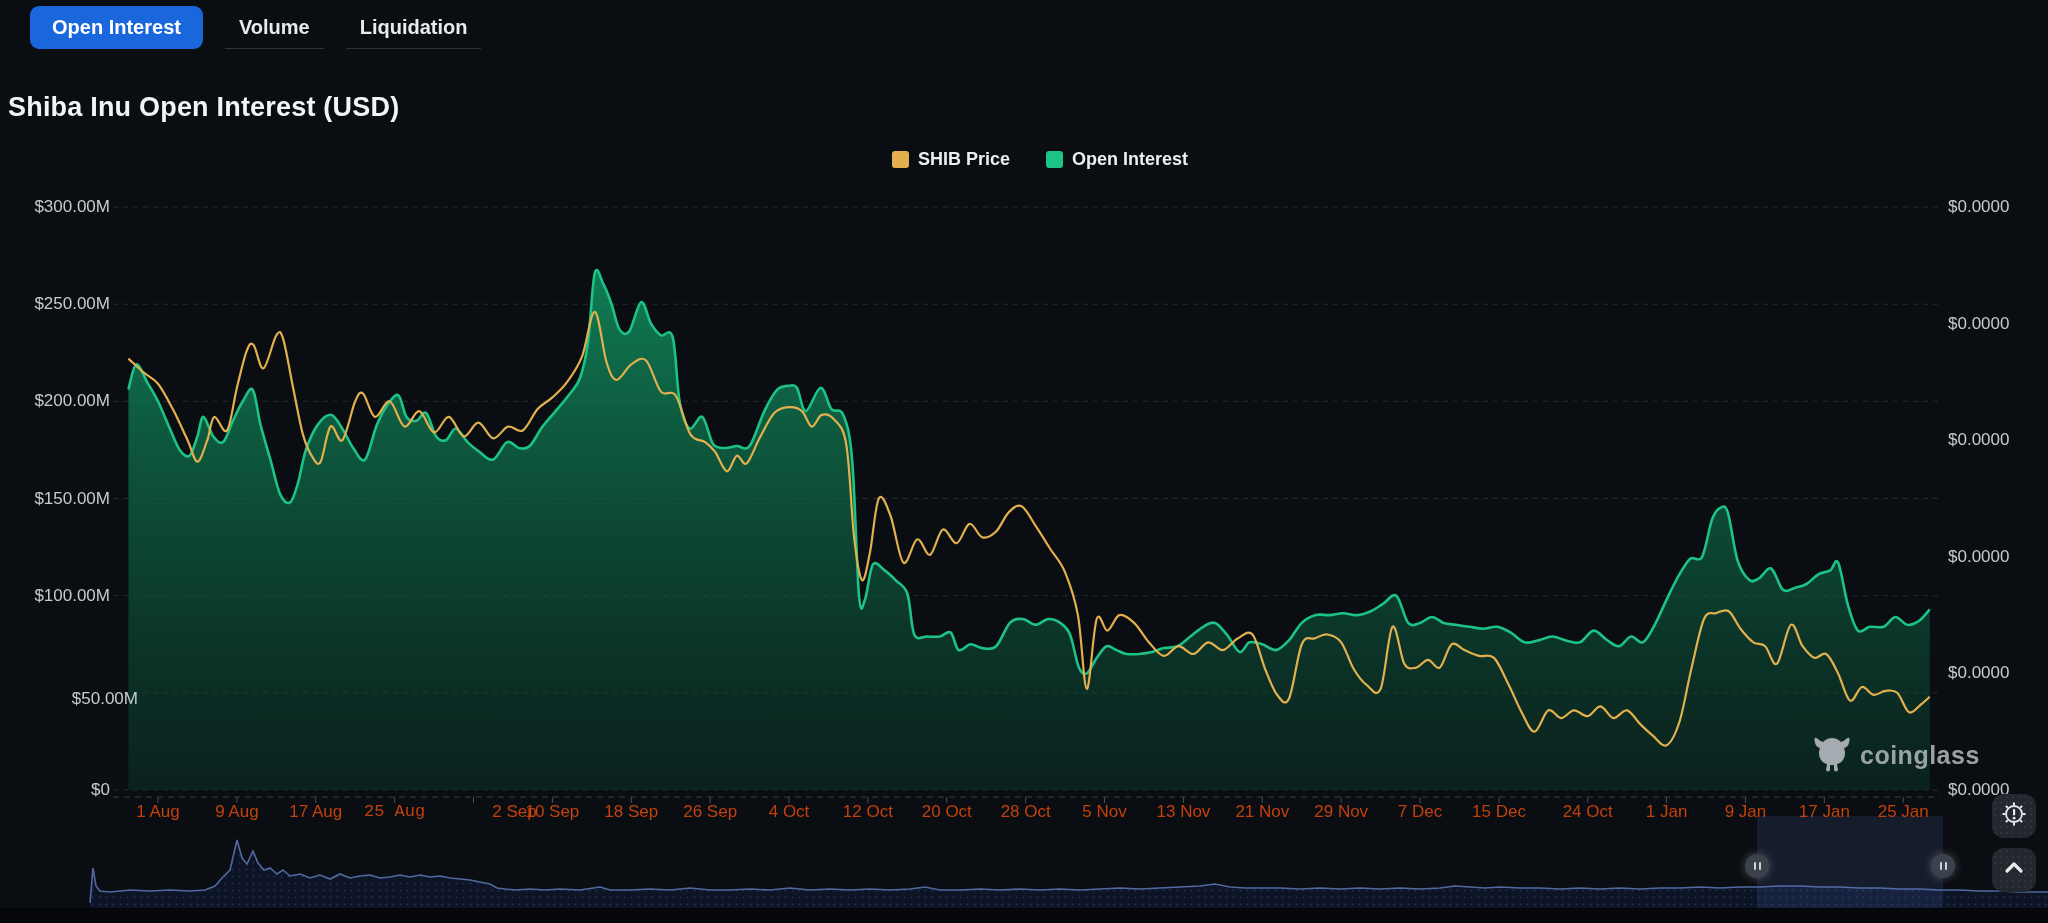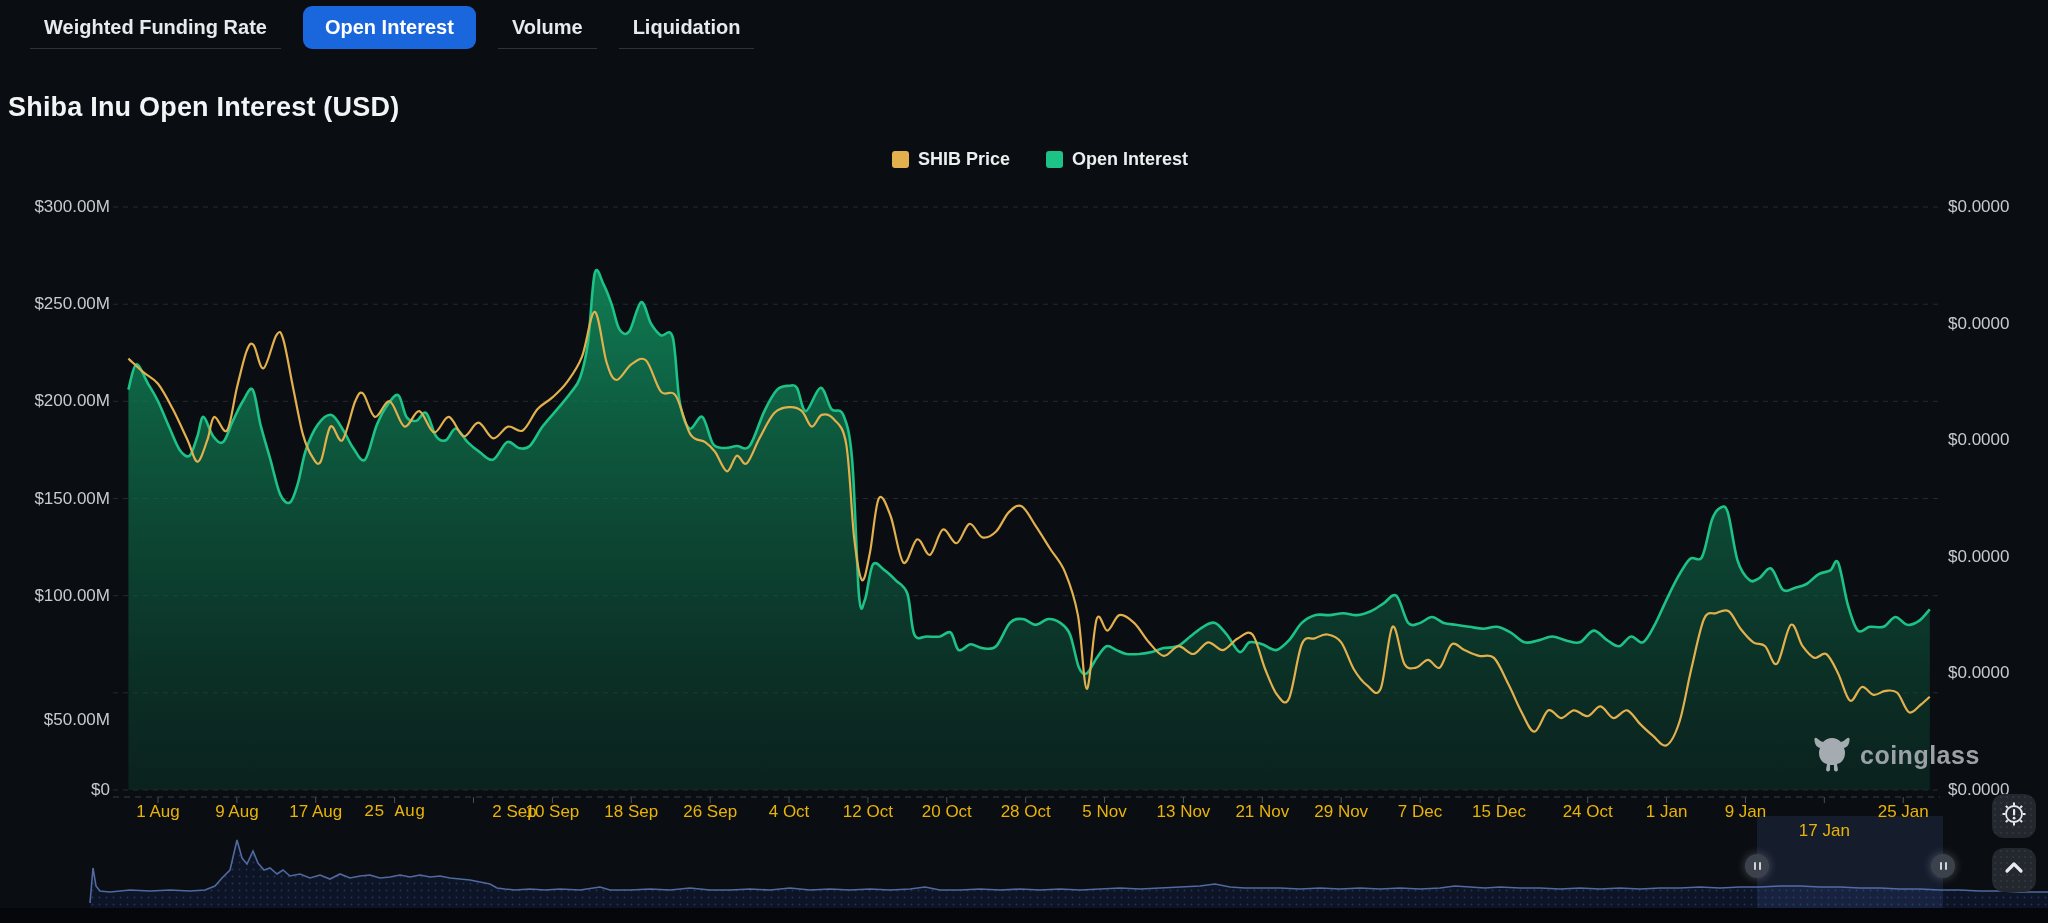--- a/index.html
+++ b/index.html
@@ -10,21 +10,21 @@
   .tab{display:flex;align-items:center;padding:0 14px;font-size:20px;font-weight:700;color:#e8eaed;
        border-bottom:1px solid #2e3338;cursor:pointer;white-space:nowrap;}
   .tab.active{background:#1a66dd;color:#ffffff;border-bottom:none;border-radius:9px;padding:0 22px;}
   .page-title{position:absolute;left:8px;top:74px;font-size:27px;font-weight:700;color:#f2f4f6;letter-spacing:.2px;}
   .legend{position:absolute;left:16px;top:149px;width:2048px;display:flex;justify-content:center;gap:36px;}
   .legend-item{display:flex;align-items:center;gap:9px;font-size:18px;font-weight:600;color:#eceef0;cursor:pointer;}
   .legend-swatch{width:17px;height:17px;border-radius:3px;display:inline-block;}
   .y-label{position:absolute;font-size:17px;color:#c7cbd1;transform:translateY(-50%);}
   .y-label.left{left:0;width:110px;text-align:right;}
   .y-label.right{left:1948px;text-align:left;}
-  .x-label{position:absolute;top:802px;font-size:17px;color:#eab308;transform:translateX(-50%);white-space:nowrap;}
+  .x-label{position:absolute;top:802px;font-size:17px;color:#c2410c;transform:translateX(-50%);white-space:nowrap;}
   .watermark{position:absolute;left:1812px;top:733px;display:flex;align-items:center;gap:10px;opacity:.92;}
   .watermark-text{font-size:25px;font-weight:700;color:#a8adb3;letter-spacing:.5px;}
   .nav-handle{position:absolute;width:24px;height:24px;border-radius:50%;background:#3c424b;
       box-shadow:0 0 10px rgba(230,235,245,.28);display:flex;align-items:center;justify-content:center;
       gap:3px;cursor:ew-resize;transform:translate(-50%,-50%);}
   .nav-handle i{display:block;width:2px;height:8px;background:#d0d4da;border-radius:1px;}
   .float-btn{position:absolute;left:1992px;width:44px;height:44px;border-radius:12px;background:#23272e;
       background-image:radial-gradient(circle,rgba(255,255,255,.06) 1px,transparent 1.2px);
       background-size:6px 6px;display:flex;align-items:center;justify-content:center;cursor:pointer;}
 </style>
@@ -76,21 +76,20 @@
     <line x1="1745.4599999999998" y1="797" x2="1745.4599999999998" y2="803" stroke="#4a4f55" stroke-width="1"></line>
     <line x1="1824.34" y1="797" x2="1824.34" y2="803" stroke="#4a4f55" stroke-width="1"></line>
     <line x1="1903.2199999999998" y1="797" x2="1903.2199999999998" y2="803" stroke="#4a4f55" stroke-width="1"></line>
     <path d="M 90 903 L 93 868 L 96 886 L 100 891 L 110 892 L 130 890 L 150 891 L 170 890 L 190 891 L 205 890 L 215 886 L 222 878 L 230 870 L 237 840 L 242 858 L 247 864 L 253 851 L 258 863 L 264 870 L 270 868 L 277 874 L 283 870 L 290 876 L 300 874 L 310 878 L 320 875 L 330 879 L 340 874 L 350 878 L 360 876 L 370 875 L 380 878 L 390 877 L 400 875 L 410 877 L 420 875 L 430 877 L 440 876 L 450 878 L 460 879 L 470 880 L 480 882 L 490 884 L 497 888 L 505 889 L 515 890 L 530 889 L 545 890 L 560 889 L 580 890 L 600 887 L 610 890 L 630 890 L 650 889 L 670 890 L 690 888 L 710 890 L 730 890 L 750 889 L 770 890 L 790 888 L 810 890 L 830 889 L 850 890 L 870 889 L 890 890 L 910 889 L 925 887 L 940 890 L 960 890 L 980 889 L 1000 890 L 1020 889 L 1040 890 L 1060 889 L 1080 890 L 1100 889 L 1120 888 L 1140 889 L 1160 888 L 1180 887 L 1200 886 L 1215 884 L 1230 887 L 1245 888 L 1260 888 L 1280 888 L 1300 889 L 1320 888 L 1340 889 L 1360 888 L 1380 889 L 1400 888 L 1420 889 L 1440 888 L 1455 886 L 1470 887 L 1485 888 L 1500 887 L 1520 888 L 1540 888 L 1560 889 L 1580 888 L 1600 889 L 1620 888 L 1640 889 L 1660 888 L 1680 888 L 1700 887 L 1720 888 L 1740 887 L 1760 887 L 1780 886 L 1800 886 L 1820 887 L 1840 887 L 1860 888 L 1880 888 L 1900 889 L 1920 889 L 1940 890 L 1960 890 L 1980 891 L 2000 891 L 2020 892 L 2048 892 L 2048 908 L 90 908 Z" fill="url(#navdots)"></path>
     <path d="M 90 903 L 93 868 L 96 886 L 100 891 L 110 892 L 130 890 L 150 891 L 170 890 L 190 891 L 205 890 L 215 886 L 222 878 L 230 870 L 237 840 L 242 858 L 247 864 L 253 851 L 258 863 L 264 870 L 270 868 L 277 874 L 283 870 L 290 876 L 300 874 L 310 878 L 320 875 L 330 879 L 340 874 L 350 878 L 360 876 L 370 875 L 380 878 L 390 877 L 400 875 L 410 877 L 420 875 L 430 877 L 440 876 L 450 878 L 460 879 L 470 880 L 480 882 L 490 884 L 497 888 L 505 889 L 515 890 L 530 889 L 545 890 L 560 889 L 580 890 L 600 887 L 610 890 L 630 890 L 650 889 L 670 890 L 690 888 L 710 890 L 730 890 L 750 889 L 770 890 L 790 888 L 810 890 L 830 889 L 850 890 L 870 889 L 890 890 L 910 889 L 925 887 L 940 890 L 960 890 L 980 889 L 1000 890 L 1020 889 L 1040 890 L 1060 889 L 1080 890 L 1100 889 L 1120 888 L 1140 889 L 1160 888 L 1180 887 L 1200 886 L 1215 884 L 1230 887 L 1245 888 L 1260 888 L 1280 888 L 1300 889 L 1320 888 L 1340 889 L 1360 888 L 1380 889 L 1400 888 L 1420 889 L 1440 888 L 1455 886 L 1470 887 L 1485 888 L 1500 887 L 1520 888 L 1540 888 L 1560 889 L 1580 888 L 1600 889 L 1620 888 L 1640 889 L 1660 888 L 1680 888 L 1700 887 L 1720 888 L 1740 887 L 1760 887 L 1780 886 L 1800 886 L 1820 887 L 1840 887 L 1860 888 L 1880 888 L 1900 889 L 1920 889 L 1940 890 L 1960 890 L 1980 891 L 2000 891 L 2020 892 L 2048 892" fill="none" stroke="#51699f" stroke-width="1.6"></path>
     <rect x="0" y="908" width="2048" height="15" fill="#05070b"></rect>
     <rect x="1757" y="816" width="186" height="92" fill="rgba(90,120,210,0.14)"></rect>
   </svg>
 
 <nav class="tab-bar" id="tab-bar">
-    <div class="tab">Weighted Funding Rate</div>
     <div class="tab active">Open Interest</div>
     <div class="tab">Volume</div>
     <div class="tab">Liquidation</div>
   </nav>
 
 <h1 class="page-title">Shiba Inu Open Interest (USD)</h1>
 
 <div class="legend" id="legend">
     <div class="legend-item">
       <span class="legend-swatch" style="background: rgb(226, 176, 77);"></span>
@@ -101,21 +100,21 @@
       <span>Open Interest</span>
     </div>
   </div>
 
 <div id="y-left">
     <div class="y-label left" style="top: 207px;">$300.00M</div>
     <div class="y-label left" style="top: 304.2px;">$250.00M</div>
     <div class="y-label left" style="top: 401.3px;">$200.00M</div>
     <div class="y-label left" style="top: 498.5px;">$150.00M</div>
     <div class="y-label left" style="top: 595.7px;">$100.00M</div>
-    <div class="y-label left" style="top: 720px;">$50.00M</div>
+    <div class="y-label left" style="top: 699px; padding-left: 28px;">$50.00M</div>
     <div class="y-label left" style="top: 790px;">$0</div>
   </div>
 <div id="y-right">
     <div class="y-label right" style="top: 207px;">$0.0000</div>
     <div class="y-label right" style="top: 323.6px;">$0.0000</div>
     <div class="y-label right" style="top: 440.2px;">$0.0000</div>
     <div class="y-label right" style="top: 556.8px;">$0.0000</div>
     <div class="y-label right" style="top: 673.4px;">$0.0000</div>
     <div class="y-label right" style="top: 790px;">$0.0000</div>
   </div>
@@ -134,21 +133,21 @@
     <div class="x-label" style="left: 1025.68px;">28 Oct</div>
     <div class="x-label" style="left: 1104.56px;">5 Nov</div>
     <div class="x-label" style="left: 1183.44px;">13 Nov</div>
     <div class="x-label" style="left: 1262.32px;">21 Nov</div>
     <div class="x-label" style="left: 1341.2px;">29 Nov</div>
     <div class="x-label" style="left: 1420.08px;">7 Dec</div>
     <div class="x-label" style="left: 1498.96px;">15 Dec</div>
     <div class="x-label" style="left: 1587.7px;">24 Oct</div>
     <div class="x-label" style="left: 1666.58px;">1 Jan</div>
     <div class="x-label" style="left: 1745.46px;">9 Jan</div>
-    <div class="x-label" style="left: 1824.34px; margin-top: 19px;">17 Jan</div>
+    <div class="x-label" style="left: 1824.34px;">17 Jan</div>
     <div class="x-label" style="left: 1903.22px; text-align: right;">25 Jan</div>
   </div>
 
 <div class="watermark">
   <span>
     <svg width="38" height="40" viewBox="0 0 38 40">
       <path fill="#b3b8be" d="M6 6 Q1 2 3 10 Q4 14 8 15 Q6 20 8 25 Q10 30 15 31 L14 37 Q16 40 18 37 L18 32 L22 32 L22 37 Q24 40 26 37 L25 31 Q30 30 32 25 Q34 20 32 15 Q36 14 37 10 Q39 2 34 6 Q31 9 29 9 Q25 5 20 5 Q15 5 11 9 Q9 9 6 6 Z"></path>
     </svg>
   </span>
   <span class="watermark-text">coinglass</span>

